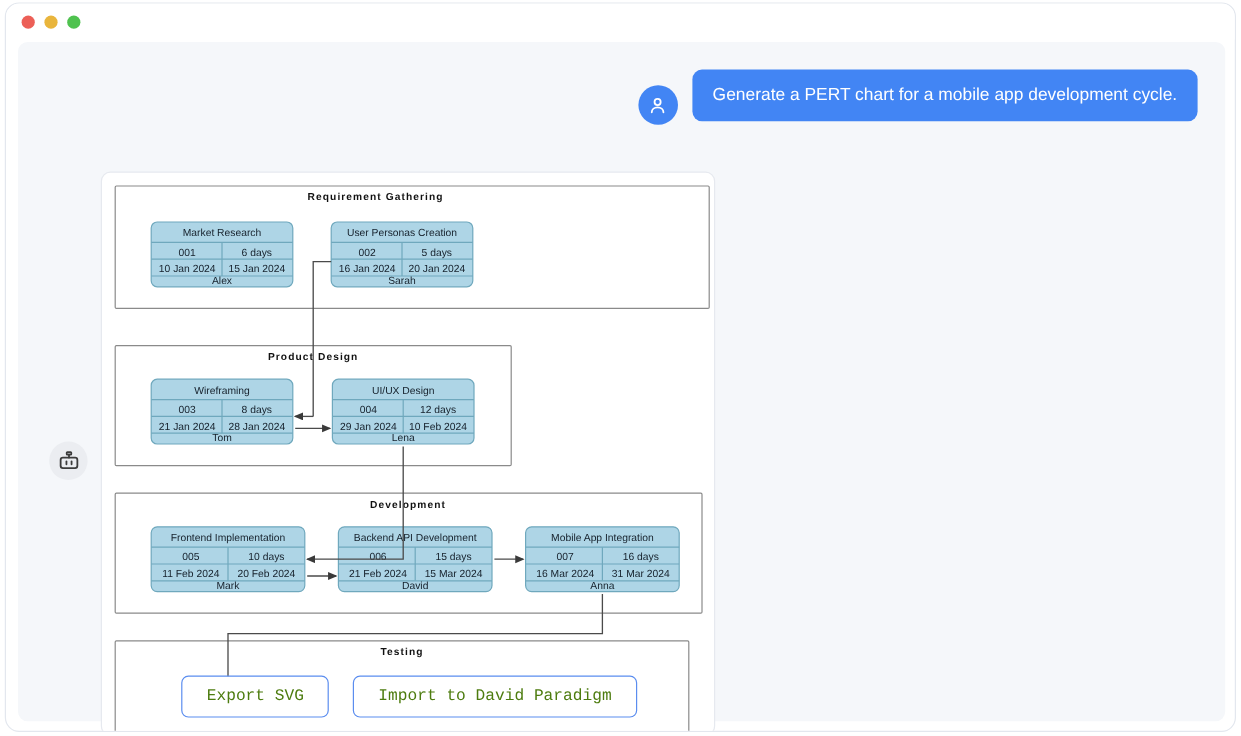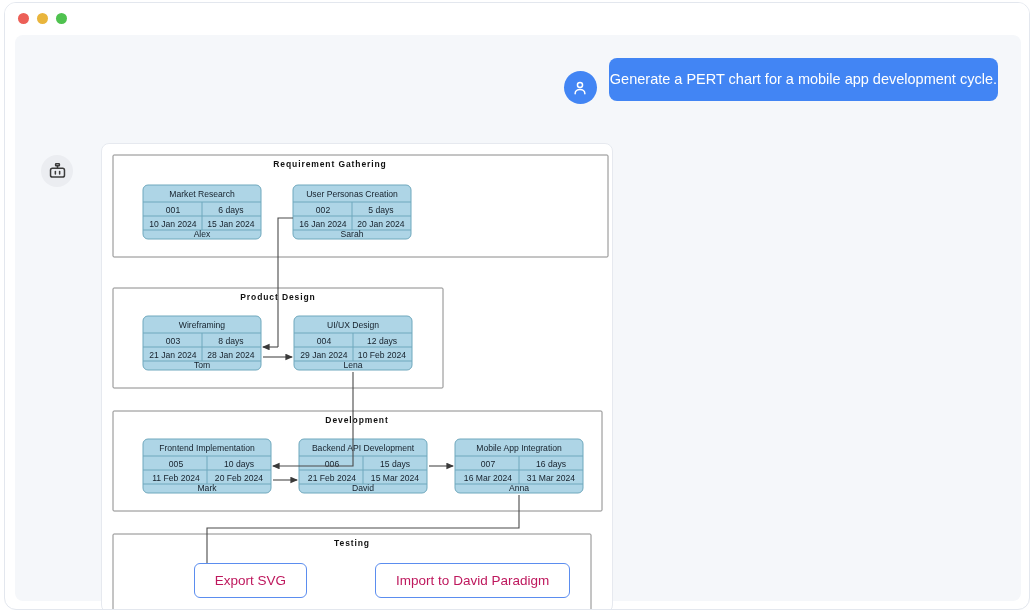--- a/index.html
+++ b/index.html
@@ -66,35 +66,35 @@
     border-radius: 50%;
     background: #4285f4;
     display: flex; align-items: center; justify-content: center;
     flex: none;
     margin-top: 13px;
   }
   .user-bubble {
     background: #4285f4;
     color: #ffffff;
     border-radius: 8px;
-    padding: 13px 1px;
+    padding: 13px 17px;
     font-size: 14.5px;
     line-height: 1.2;
     max-width: 430px;
     white-space: nowrap;
   }
 
   
   .bot-row {
     position: absolute;
     left: 26px;
     top: 108px;
     display: flex;
-    align-items: flex-start;
-    gap: 28px;
+    align-items: center;
+    gap: 11px;
   }
   .bot-avatar {
     width: 32px; height: 32px;
     border-radius: 50%;
     background: #ebedf1;
     display: flex; align-items: center; justify-content: center;
     flex: none;
     margin-top: 12px;
   }
   .bot-card {
@@ -145,29 +145,28 @@
     position: absolute;
     left: 0;
     bottom: 14px;
     width: 512px;
     display: flex;
     justify-content: center;
     gap: 20px;
   }
   .act-btn {
     border: 1px solid #5b8def;
-    color: #be185d;
+    color: #4d7c0f;
     background: #ffffff;
     border-radius: 6px;
     font-size: 13.5px;
     padding: 9px 20px;
-    font-family: Liberation Sans, sans-serif;
+    font-family: Liberation Mono, monospace;
     cursor: pointer;
     white-space: nowrap;
-    margin-left: 48px;
   }
 </style>
 </head>
 <body>
 
 <div class="window">
 
   <div class="titlebar">
     <span class="dot dot-red"></span>
     <span class="dot dot-yellow"></span>

